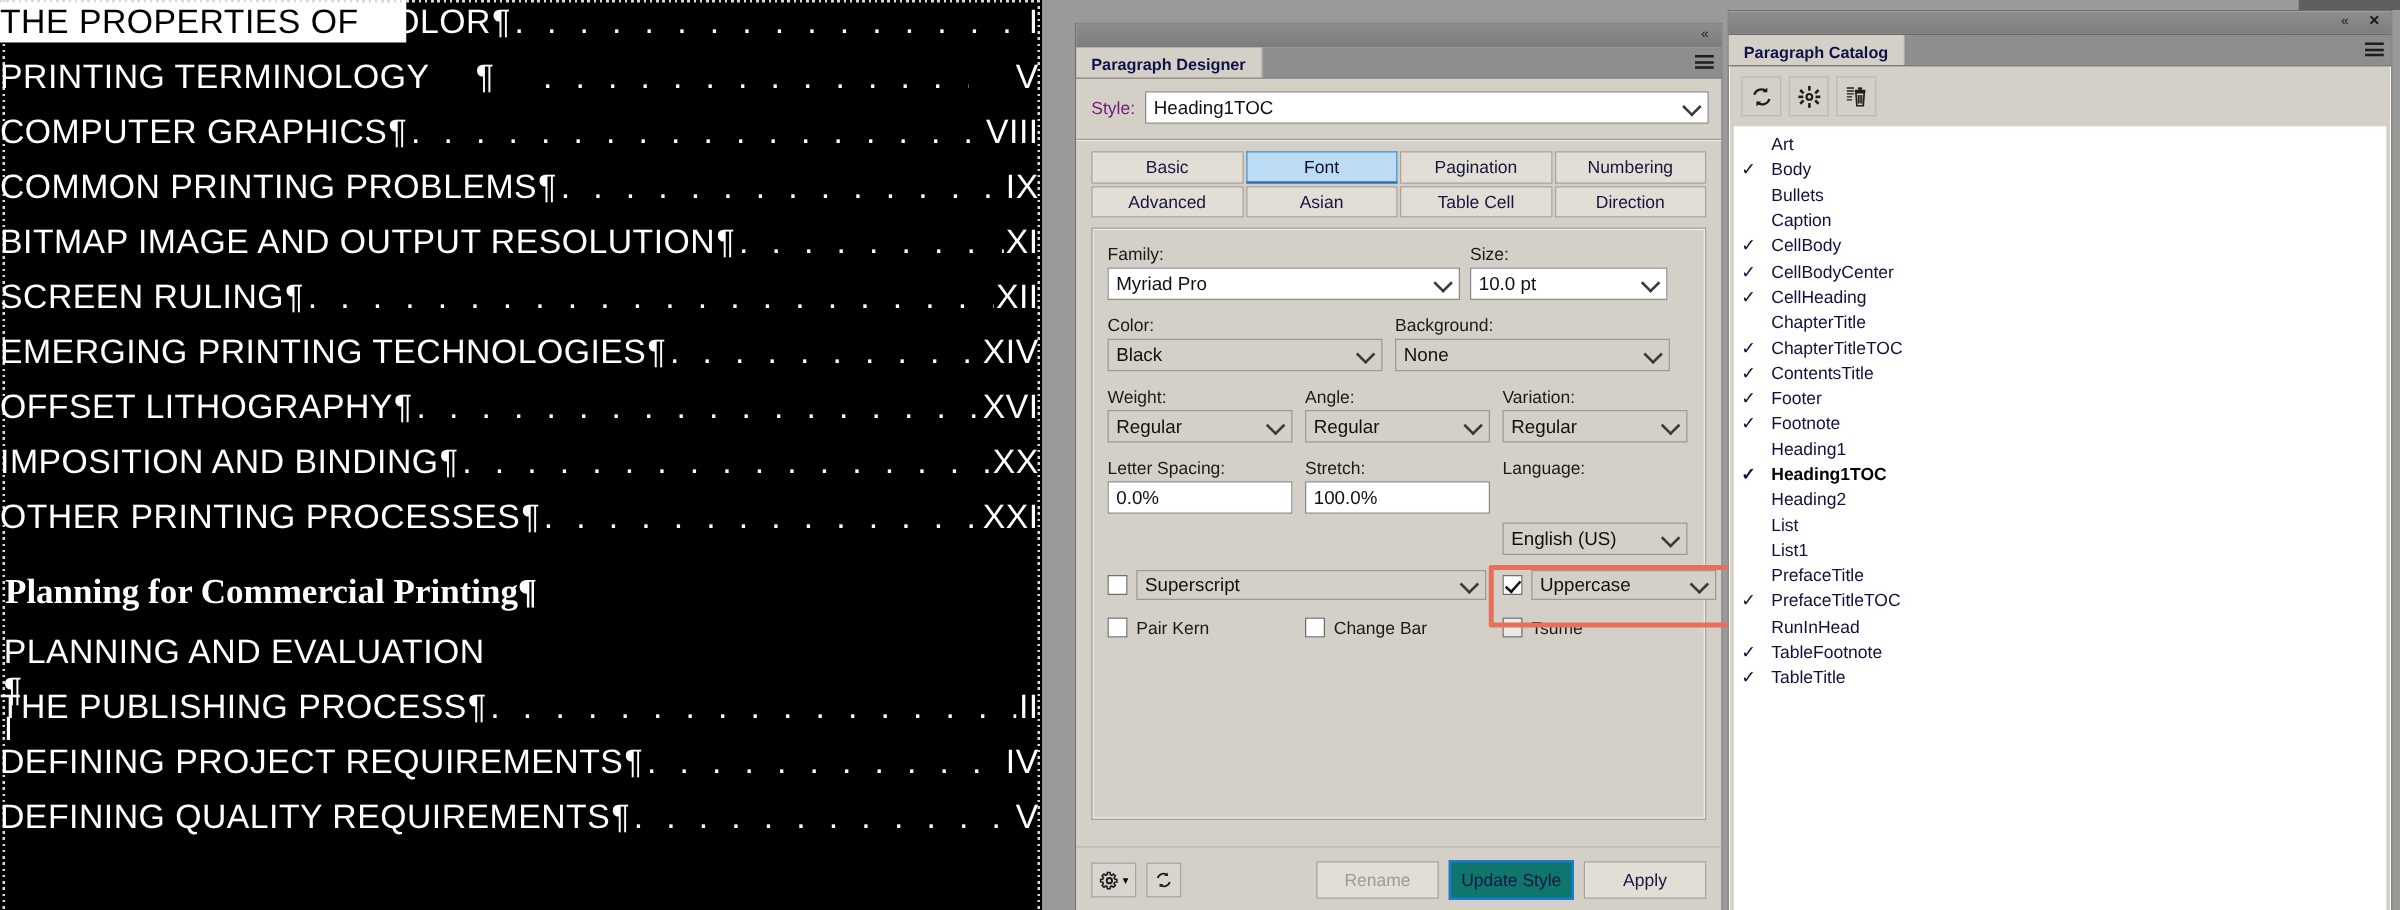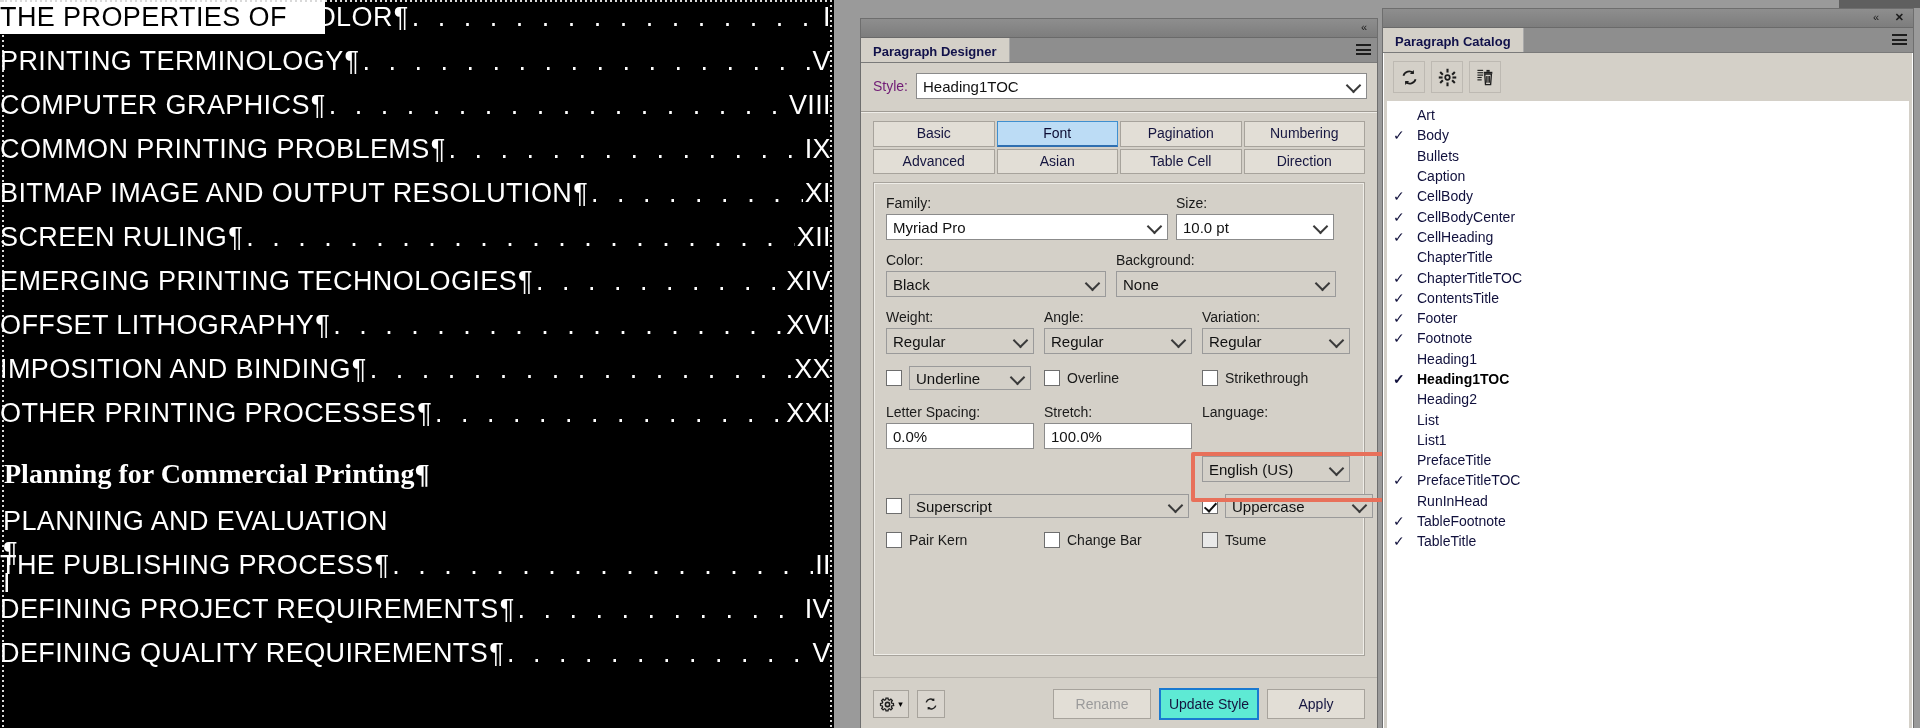--- a/index.html
+++ b/index.html
@@ -240,21 +240,21 @@
     cursor: pointer;
   }
   .btn {
     min-width: 96px; height: 28px;
     background: #e2ded6; border: 1px solid #a7a39c;
     font-size: 14px; color: #15153f;
     display: flex; align-items: center; justify-content: center;
     cursor: pointer;
   }
   .btn.disabled { color: #9b9b9b; }
-  .btn.primary { border: 2px solid #1a79d0; background: #5eead4; }
+  .btn.primary { border: 2px solid #1a79d0; background: #0f766e; }
 
   
   #pc {
     left: 1382px; top: 8px;
     width: 530px; height: 720px;
   }
   .pc-toolbar {
     display: flex; gap: 6px;
     padding: 8px 10px 8px 10px;
   }
@@ -291,21 +291,21 @@
       <div class="doc-topwhite"></div>
       <div class="doc-toprule"></div>
       <div class="border-dots left"></div>
       <div class="border-dots right"></div>
     <div class="toc-row" style="top: 2px;">
           <span class="toc-title"><span class="toc-title hl">THE PROPERTIES OF</span><span> COLOR</span></span>
           <span class="toc-pilcrow">¶</span>
           <span class="toc-leader">. . . . . . . . . . . . . . . . . . . . . . . . . . . . . . . . . . . . . . . . . . . . . . . . . . . . .</span>
           <span class="toc-page">I</span>
         </div>
-        <div class="toc-row" style="top: 46px;">
+        <div class="toc-row" style="top: 46px; gap: 36px;">
           <span class="toc-title">PRINTING TERMINOLOGY</span>
           <span class="toc-pilcrow">¶</span>
           <span class="toc-leader">. . . . . . . . . . . . . . . . . . . . . . . . . . . . . . . . . . . . . . . . . . . . . . . . . . . . .</span>
           <span class="toc-page">V</span>
         </div>
         <div class="toc-row" style="top: 90px;">
           <span class="toc-title">COMPUTER GRAPHICS</span>
           <span class="toc-pilcrow">¶</span>
           <span class="toc-leader">. . . . . . . . . . . . . . . . . . . . . . . . . . . . . . . . . . . . . . . . . . . . . . . . . . . . .</span>
           <span class="toc-page">VIII</span>
@@ -477,37 +477,20 @@
           </div>
           <div style="flex:1 1 auto;">
             <div class="fieldlabel">Variation:</div>
             <div class="combo gray" style="width:148px;">
               <span>Regular</span>
               <span class="chev"></span>
             </div>
           </div>
         </div>
 
-        <div class="grp-row" style="margin-bottom:14px;">
-          <div style="flex:0 0 158px;" class="chkline">
-            <span class="chk" id="chk-underline"></span>
-            <div class="combo gray" style="width:122px;height:24px;">
-              <span>Underline</span>
-              <span class="chev"></span>
-            </div>
-          </div>
-          <div style="flex:0 0 158px;" class="chkline">
-            <span class="chk" id="chk-overline"></span>
-            <span class="chklabel">Overline</span>
-          </div>
-          <div style="flex:1 1 auto;" class="chkline">
-            <span class="chk" id="chk-strike"></span>
-            <span class="chklabel">Strikethrough</span>
-          </div>
-        </div>
 
         <div class="grp-row">
           <div style="flex:0 0 158px;">
             <div class="fieldlabel">Letter Spacing:</div>
             <div class="txtbox" style="width:148px;text-align:center;">
               <span>0.0%</span>
             </div>
           </div>
           <div style="flex:0 0 158px;">
             <div class="fieldlabel">Stretch:</div>

